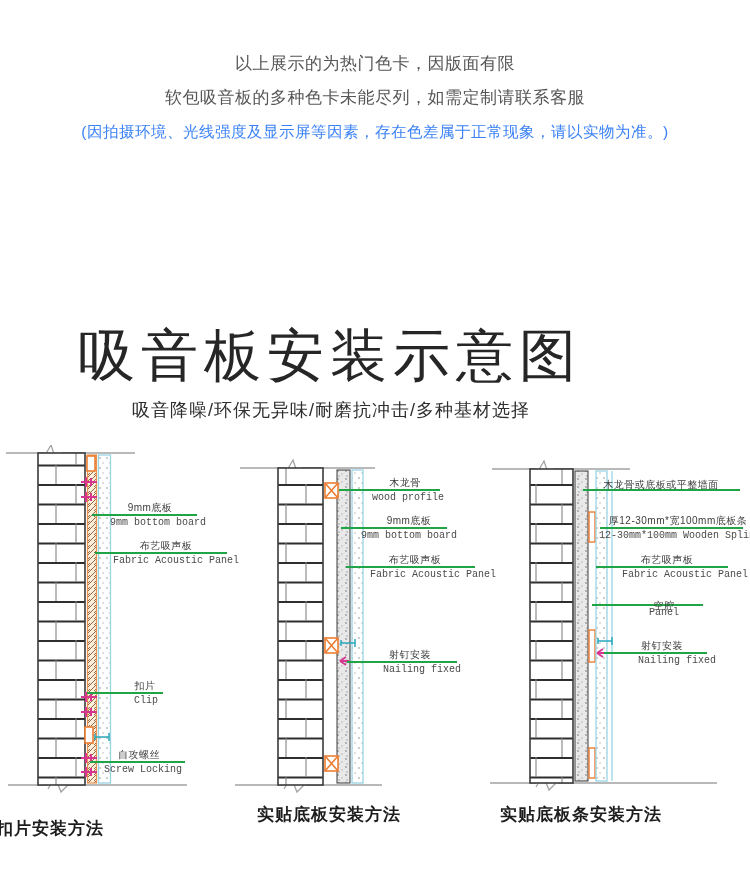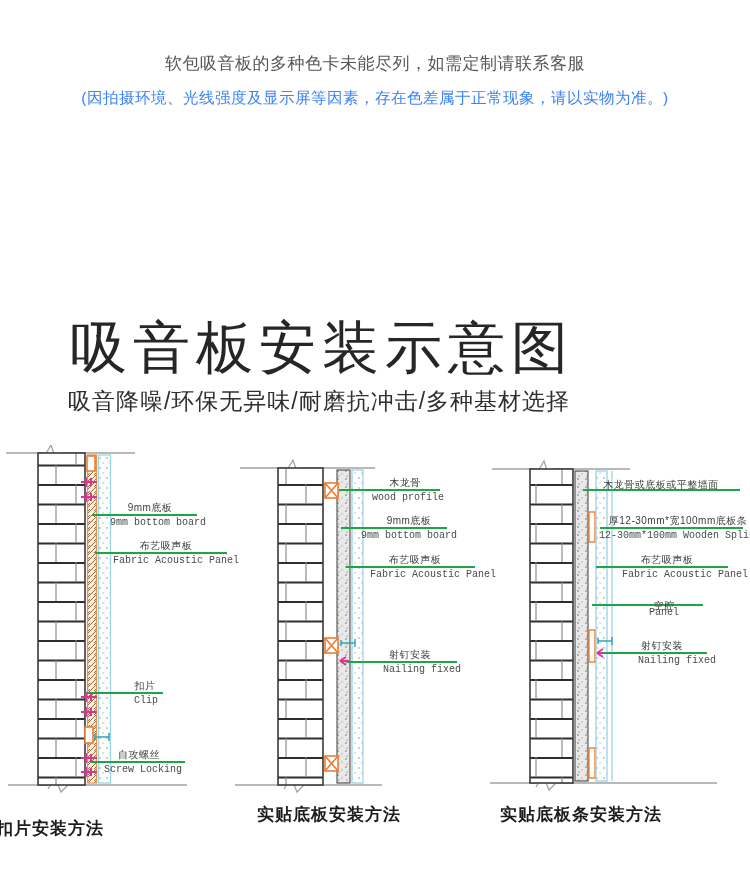--- a/index.html
+++ b/index.html
@@ -3,37 +3,38 @@
 <meta charset="utf-8">
 <style>
   html,body{margin:0;padding:0;}
   body{
     width:750px;height:870px;background:#ffffff;position:relative;overflow:hidden;
     font-family:"Liberation Sans","DejaVu Sans",sans-serif;
   }
   .notice{position:absolute;top:53px;left:0;width:750px;text-align:center;color:#565656;}
   .notice p{margin:0 0 13px;font-size:17px;letter-spacing:.5px;line-height:21px;}
   .notice p.small{font-size:15.5px;color:#3b82f6;}
-  .title{position:absolute;top:306px;left:0;width:636px;margin:4px;text-align:center;
+  .title{position:absolute;top:306px;left:0;width:636px;margin:12px;text-align:center;
     font-size:57px;font-weight:500;color:#262626;letter-spacing:6px;}
-  .subtitle{position:absolute;top:386px;left:0;width:638px;margin:0;text-align:center;
-    font-size:23px;color:#2f2f2f;letter-spacing:1px;}
+  .subtitle{position:absolute;top:386px;left:0;width:638px;margin:12px;text-align:center;
+    font-size:18px;color:#2f2f2f;letter-spacing:1px;}
   .diagram-svg{position:absolute;left:0;top:445px;}
   .gline{position:absolute;height:2px;background:#1fa446;}
   .cn{position:absolute;transform:translateX(-50%);font-size:10px;color:#3d3d3d;
     white-space:nowrap;letter-spacing:.5px;}
   .en{position:absolute;transform:translateX(-50%);font-size:10px;color:#4a4a4a;
     font-family:"Liberation Mono","DejaVu Sans Mono",monospace;white-space:nowrap;}
   .caption{position:absolute;transform:translateX(-50%);font-size:17px;font-weight:bold;
     color:#1d1d1d;letter-spacing:1px;white-space:nowrap;}
 </style>
 </head>
 <body>
 
 <section class="notice">
+  <p>以上展示的为热门色卡，因版面有限</p>
   <p>软包吸音板的多种色卡未能尽列，如需定制请联系客服</p>
   <p class="small">(因拍摄环境、光线强度及显示屏等因素，存在色差属于正常现象，请以实物为准。)</p>
 </section>
 
 <h1 class="title">吸音板安装示意图</h1>
 <p class="subtitle">吸音降噪/环保无异味/耐磨抗冲击/多种基材选择</p>
 
 <svg class="diagram-svg" width="750" height="392" viewBox="0 0 750 392">
   <defs>
     <pattern id="brick" width="46" height="39" patternUnits="userSpaceOnUse">

